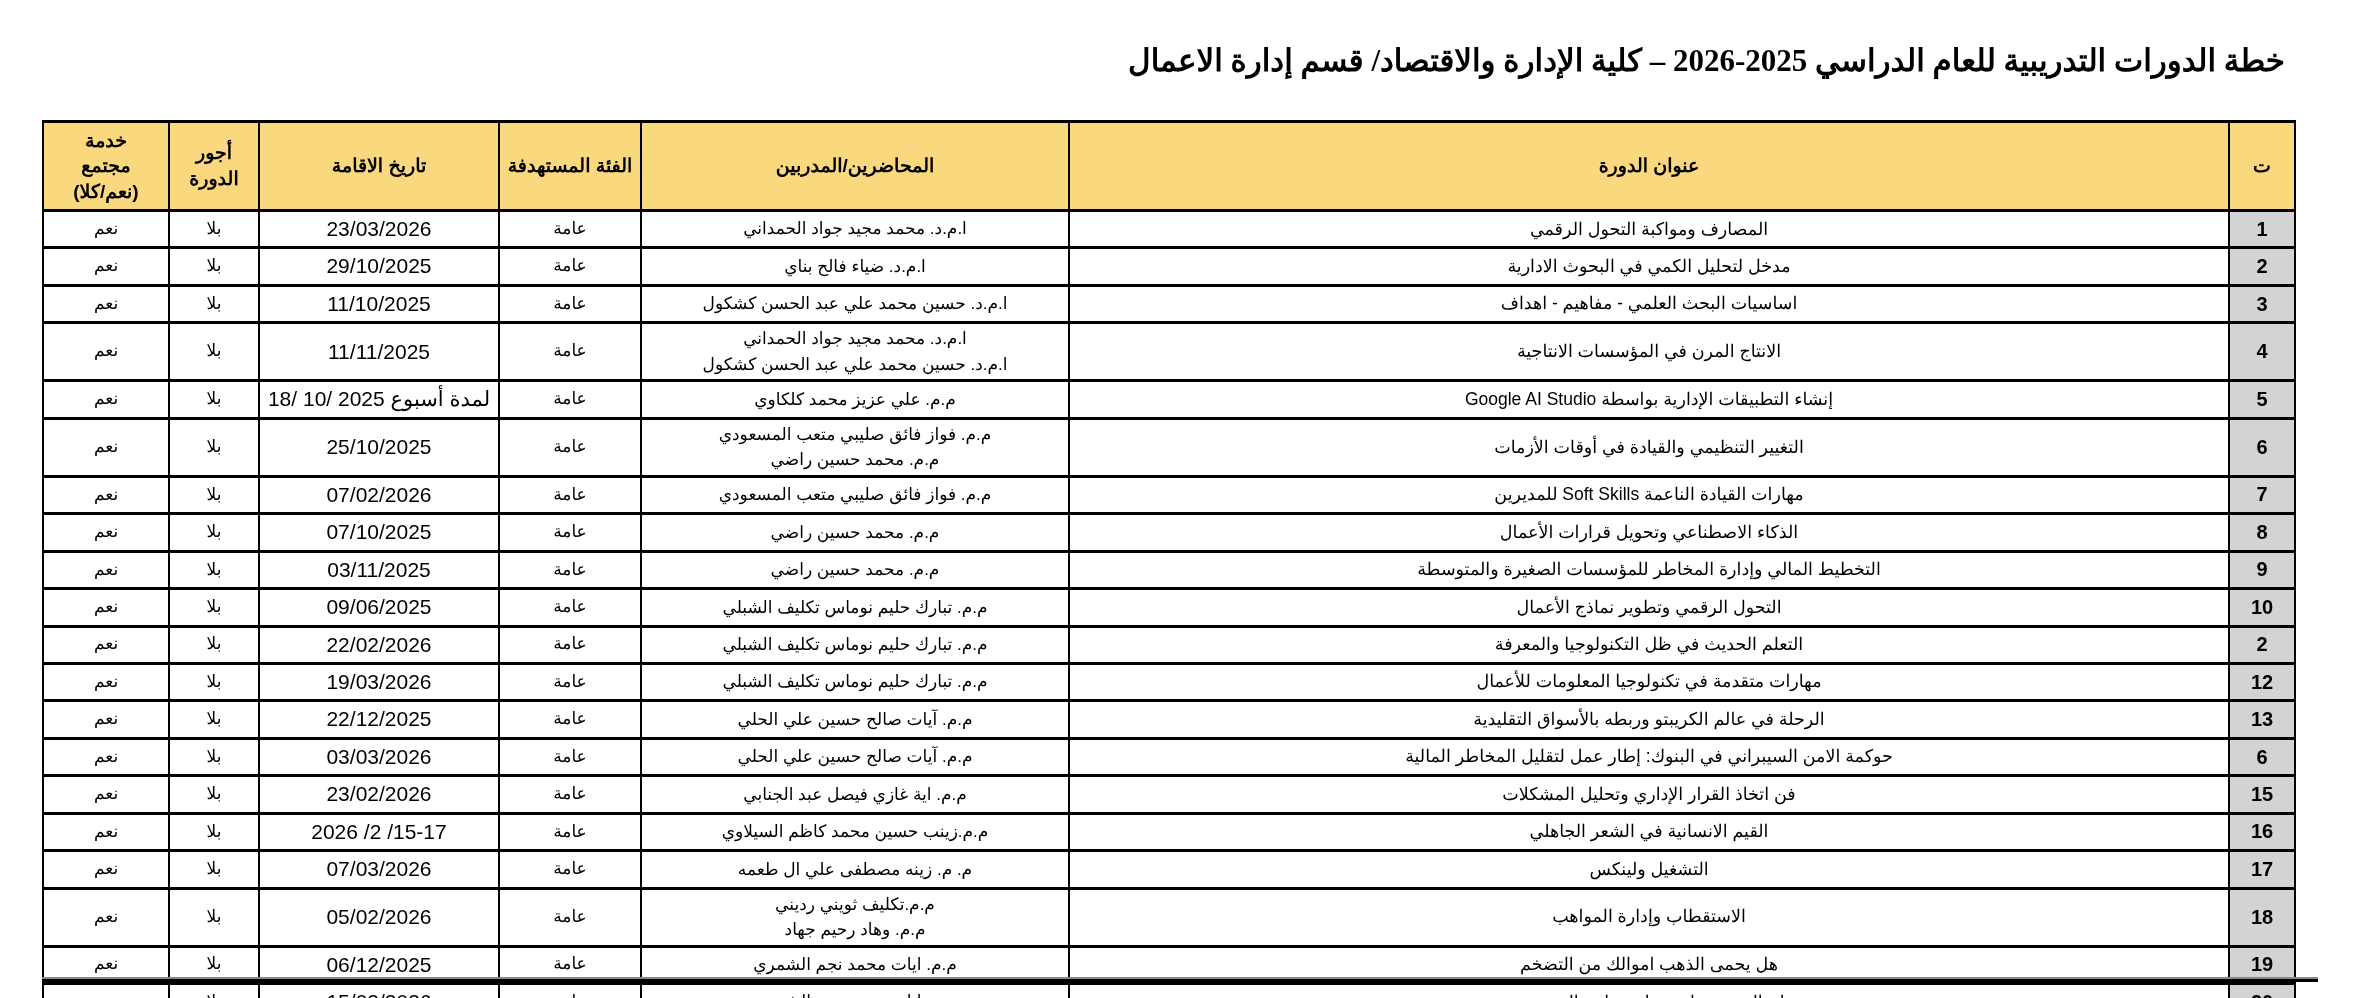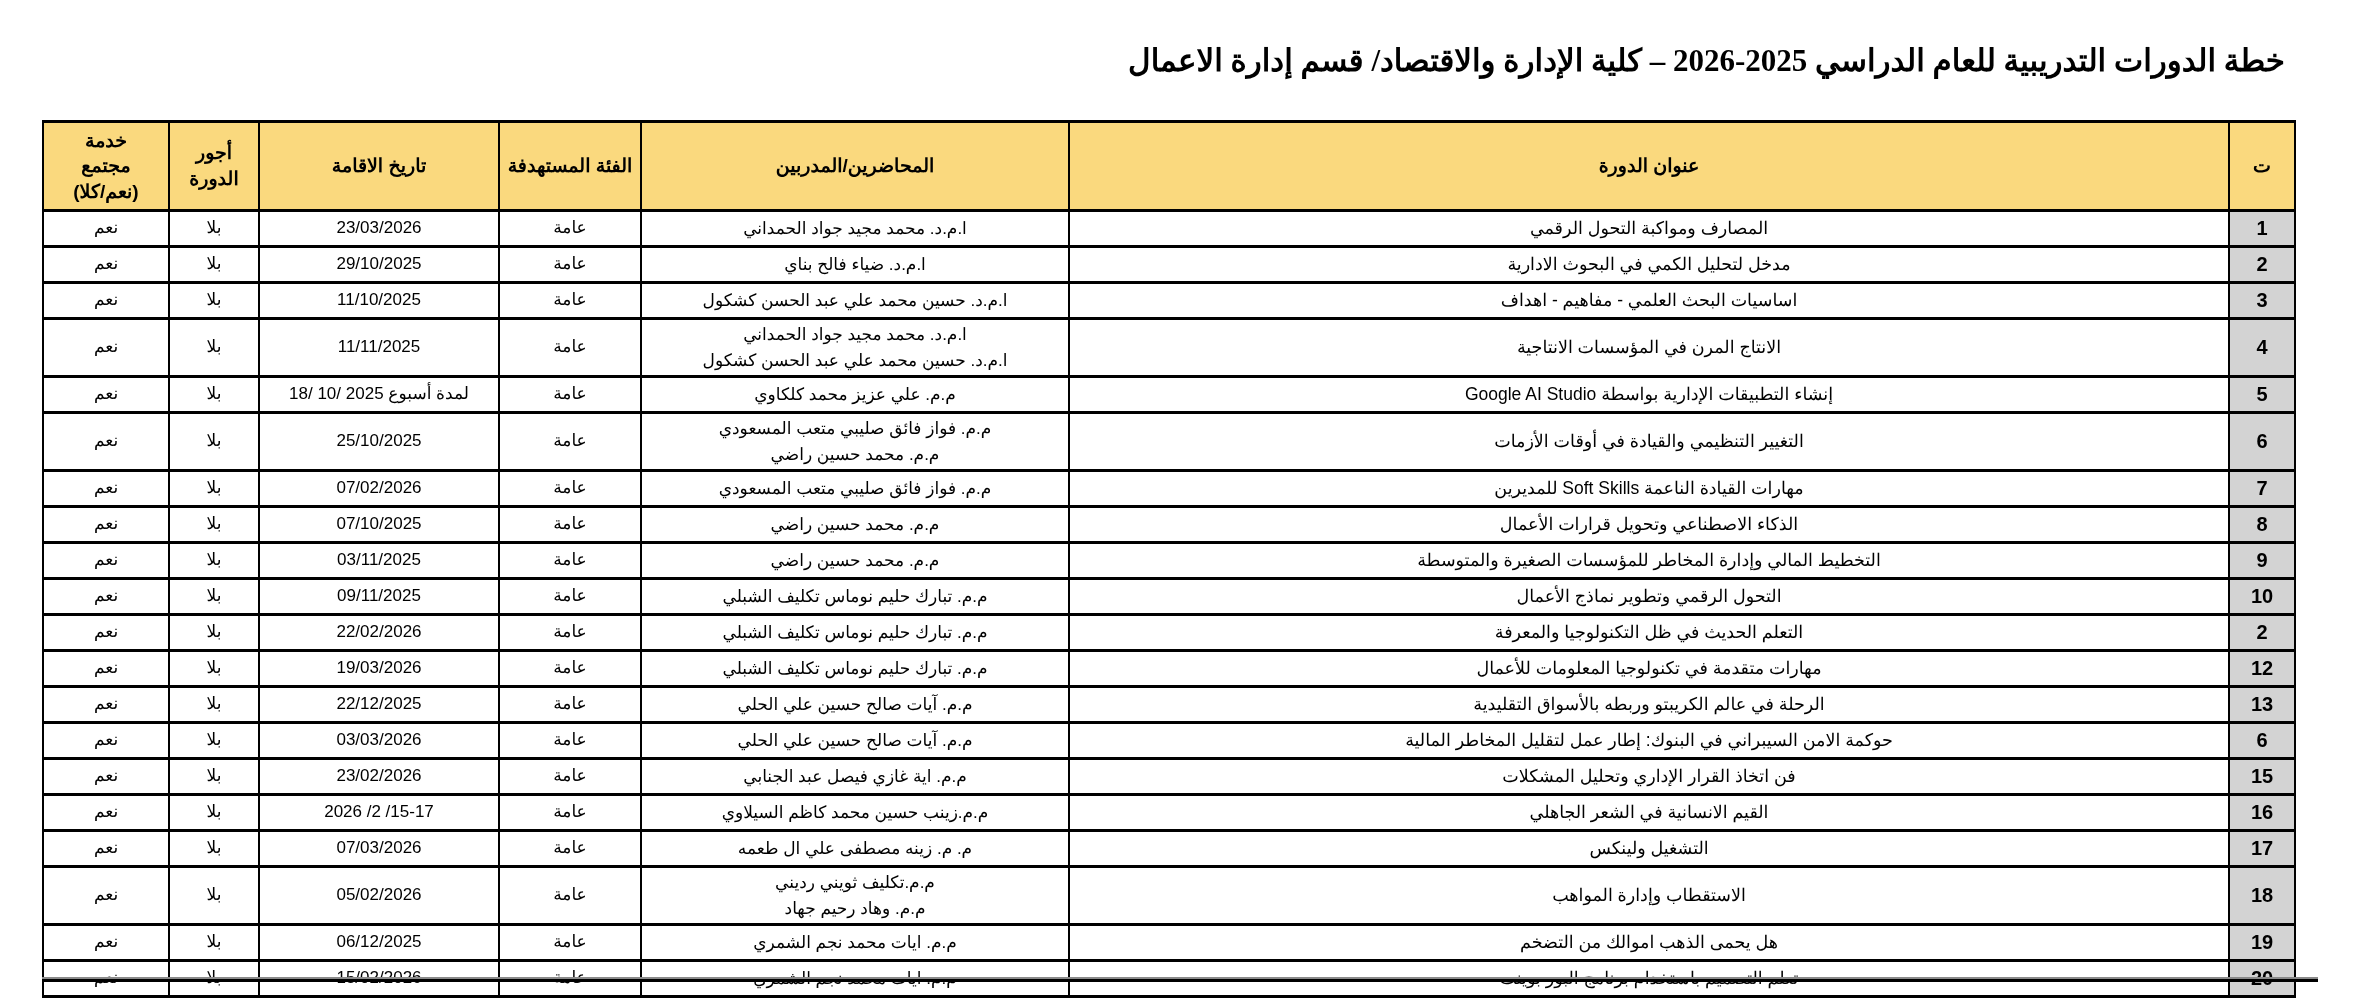--- a/index.html
+++ b/index.html
@@ -22,21 +22,21 @@
     text-align:center;vertical-align:middle;
     padding:2px 5px;overflow:hidden;
   }
   .plan thead th{
     background:#FAD97E;
     height:82px;font-size:19px;font-weight:bold;line-height:1.35;
   }
   .plan td{height:28px;font-size:17px;line-height:1.45;}
   td.c-no{background:#D3D3D3;font-weight:bold;font-size:20px;}
   td.c-course{font-size:17.5px;}
-  td.c-date{direction:ltr;font-size:17px;}
+  td.c-date{direction:ltr;font-size:21px;}
   td.c-cat,td.c-fees,td.c-comm{font-size:17px;border-radius:16px;}
   .lect-line{line-height:1.5;}
   th.h-comm{padding:0 16px;}
   .bottom-rule{
     position:absolute;top:977px;left:42px;width:2276px;height:5px;
     background:#000;box-shadow:inset 0 2px 0 #8a8a8a;
   }
 </style>
 </head>
 <body>
@@ -166,21 +166,21 @@
     <td class="c-fees">بلا</td>
     <td class="c-comm">نعم</td>
   </tr>
       <tr>
     <td class="c-no">10</td>
     <td class="c-course">التحول الرقمي وتطوير نماذج الأعمال</td>
     <td class="c-lect">
           <div class="lect-line">م.م. تبارك حليم نوماس تكليف الشبلي</div>
         </td>
     <td class="c-cat">عامة</td>
-    <td class="c-date" dir="ltr">09/11/2025</td>
+    <td class="c-date" dir="ltr">09/06/2025</td>
     <td class="c-fees">بلا</td>
     <td class="c-comm">نعم</td>
   </tr>
       <tr>
     <td class="c-no">2</td>
     <td class="c-course">التعلم الحديث في ظل التكنولوجيا والمعرفة</td>
     <td class="c-lect">
           <div class="lect-line">م.م. تبارك حليم نوماس تكليف الشبلي</div>
         </td>
     <td class="c-cat">عامة</td>

